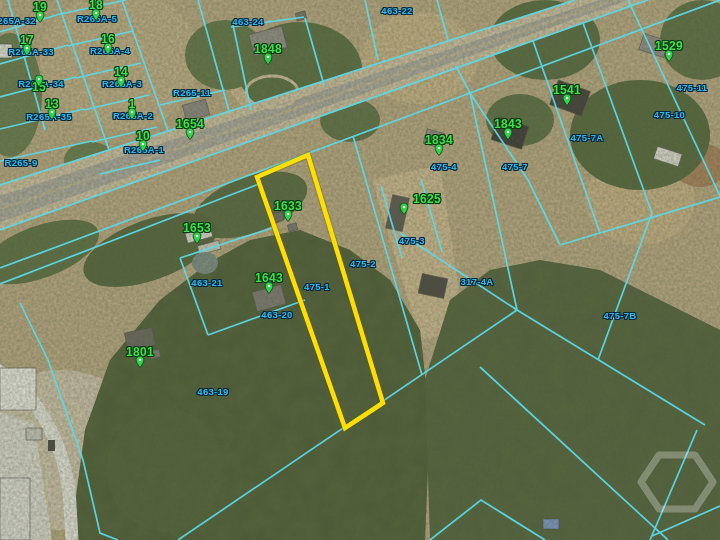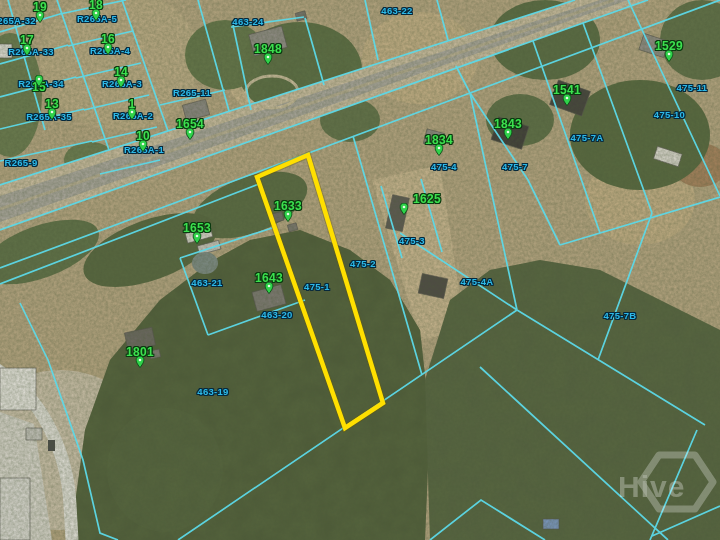--- a/index.html
+++ b/index.html
@@ -148,21 +148,21 @@
       <div class="lbl lbl-cyan" style="left: 21px; top: 163px;">R265-9</div>
       <div class="lbl lbl-cyan" style="left: 248px; top: 22px;">463-24</div>
       <div class="lbl lbl-cyan" style="left: 397px; top: 11px;">463-22</div>
       <div class="lbl lbl-cyan" style="left: 207px; top: 251px; margin-top: 32px;">463-21</div>
       <div class="lbl lbl-cyan" style="left: 277px; top: 315px;">463-20</div>
       <div class="lbl lbl-cyan" style="left: 165px; top: 392px; margin-left: 48px;">463-19</div>
       <div class="lbl lbl-cyan" style="left: 317px; top: 287px;">475-1</div>
       <div class="lbl lbl-cyan" style="left: 363px; top: 264px;">475-2</div>
       <div class="lbl lbl-cyan" style="left: 412px; top: 241px;">475-3</div>
       <div class="lbl lbl-cyan" style="left: 444px; top: 167px;">475-4</div>
-      <div class="lbl lbl-cyan" style="left: 477px; top: 282px;">475-4A</div>
+      <div class="lbl lbl-cyan" style="left: 477px; top: 282px;">317-4A</div>
       <div class="lbl lbl-cyan" style="left: 515px; top: 167px;">475-7</div>
       <div class="lbl lbl-cyan" style="left: 587px; top: 138px;">475-7A</div>
       <div class="lbl lbl-cyan" style="left: 620px; top: 316px;">475-7B</div>
       <div class="lbl lbl-cyan" style="left: 646px; top: 115px; padding-left: 47px;">475-10</div>
       <div class="lbl lbl-cyan" style="left: 692px; top: 88px;">475-11</div>
       <div class="lbl lbl-green" style="left: 40px; top: 7px;">19</div>
       <div class="pin" style="left: 40px; top: 11px;"><svg width="9" height="12" viewBox="0 0 9 12">
           <path d="M4.5 0C2 0 .5 1.8.5 4c0 2.8 4 7.5 4 7.5S8.5 6.8 8.5 4C8.5 1.8 7 0 4.5 0z" fill="#2fd24a" stroke="#0c4d16"></path>
           <circle cx="4.5" cy="4" r="1.3" fill="#eafbe8"></circle>
         </svg></div>
@@ -260,16 +260,15 @@
       <div class="pin" style="left: 140px; top: 356px;"><svg width="9" height="12" viewBox="0 0 9 12">
           <path d="M4.5 0C2 0 .5 1.8.5 4c0 2.8 4 7.5 4 7.5S8.5 6.8 8.5 4C8.5 1.8 7 0 4.5 0z" fill="#2fd24a" stroke="#0c4d16"></path>
           <circle cx="4.5" cy="4" r="1.3" fill="#eafbe8"></circle>
         </svg></div>
     </div>
 
   <div id="watermark">
     <svg width="110" height="75" viewBox="0 0 110 75">
       <polygon points="47,5 83,5 101,32 83,59 47,59 29,32" fill="none" stroke="rgba(255,255,255,.5)" stroke-width="7" stroke-linejoin="round"></polygon>
     </svg>
-    <span id="wm-text">Hive</span>
   </div>
 
 </div>
 
 </body></html>

